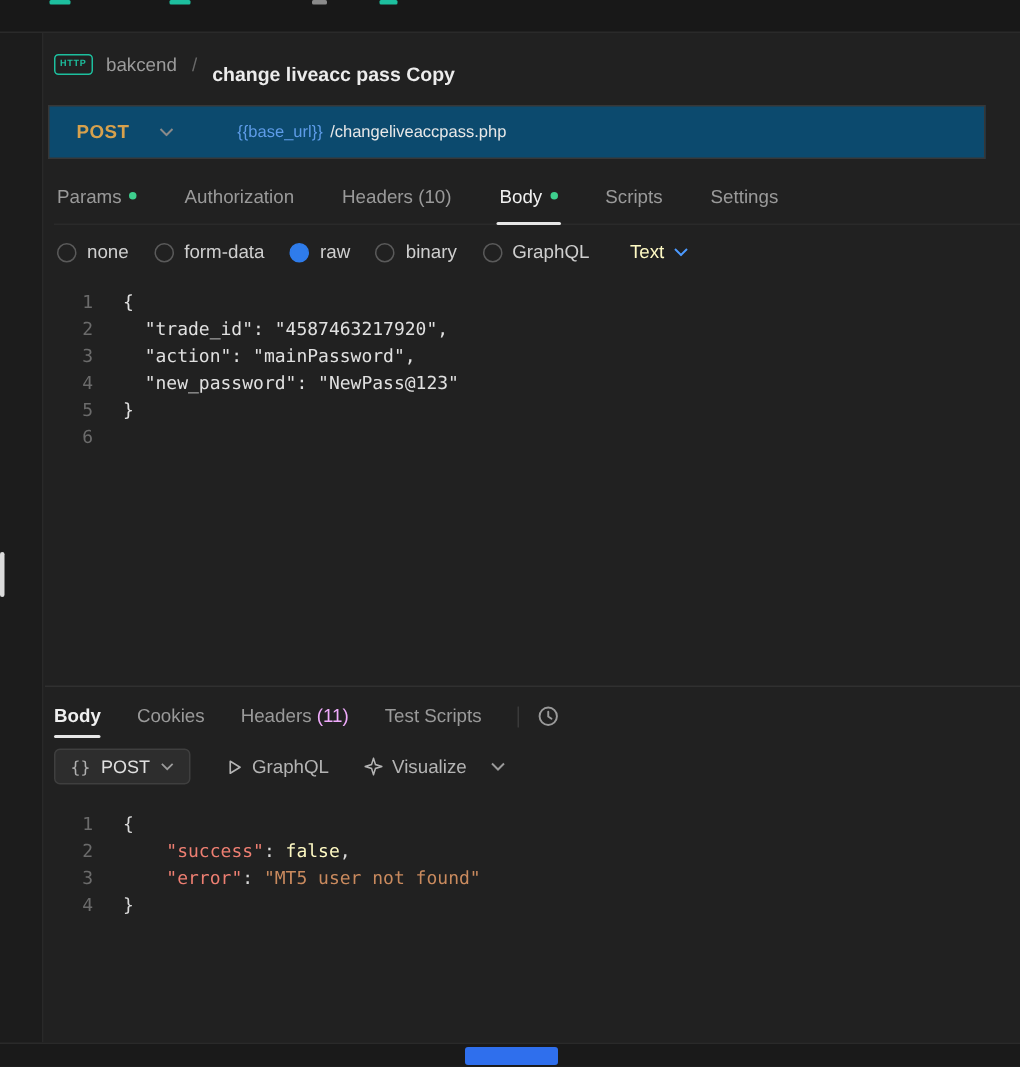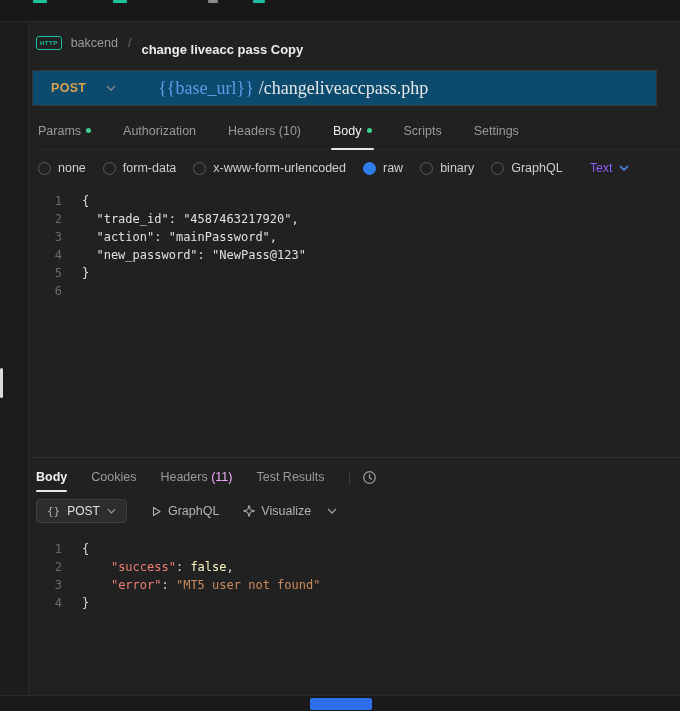--- a/index.html
+++ b/index.html
@@ -57,21 +57,21 @@
 
   
   .urlbar {
     margin: 16px 23px 0 2px; height: 36px;
     background: #0c4a6e; border: 1px solid #373737; border-radius: 0;
     display: flex; align-items: center;
   }
   .method { display: flex; align-items: center; padding: 0 18px 0 18px; cursor: pointer; }
   .method-label { color: #d7a14d; font-weight: bold; font-size: 12.5px; letter-spacing: .3px; }
   .method .chev { margin-left: 20px; color: #8a8a8a; }
-  .url-field { flex: 1; display: flex; align-items: flex-start; padding-left: 24px; font-size: 18px; cursor: text; font-family: Liberation Serif, serif; }
+  .url-field { flex: 1; display: flex; align-items: flex-start; padding-left: 24px; font-size: 11px; cursor: text; }
   .url-var { color: #5e9ce8; }
   .url-path { color: #e8e8e8; margin-left: 5px; }
 
   
   .req-tabs {
     margin: 16px 0 0 6px; display: flex; gap: 28px; height: 28px;
     border-bottom: 1px solid #2a2a2a; padding-right: 20px;
   }
   .tab { color: #9a9a9a; cursor: pointer; padding: 2px 2px 0 2px; position: relative; display: flex; align-items: flex-start; gap: 5px; }
   .tab.active { color: #f0f0f0; }
@@ -81,21 +81,21 @@
   .green-dot { width: 5px; height: 5px; border-radius: 50%; background: #3ecf8e; display: inline-block; margin-top: 4px; }
 
   
   .radio-row { height: 36px; display: flex; align-items: center; padding-left: 8px; }
   .radio-opt { display: flex; align-items: center; margin-right: 17px; cursor: pointer; color: #cfcfcf; text-align: center; }
   .radio-circle {
     width: 13px; height: 13px; border-radius: 50%;
     border: 1.5px solid #5a5a5a; margin-right: 7px; background: transparent; flex: none;
   }
   .radio-opt.selected .radio-circle { border-color: #2f7ceb; background: #2f7ceb; box-shadow: inset 0 0 0 2px #2f7ceb; }
-  .format-select { color: #8b5cf6; display: flex; align-items: center; gap: 6px; margin-left: 10px; cursor: pointer; }
+  .format-select { color: #fef9c3; display: flex; align-items: center; gap: 6px; margin-left: 10px; cursor: pointer; }
   .format-select .chev { color: #4c9aff; }
 
   
   .editor { font-family: "DejaVu Sans Mono", monospace; font-size: 12px; line-height: 18px; padding-top: 6px; }
   .req-editor { height: 272px; border-bottom: 1px solid #303030; }
   .code-line { display: flex; height: 18px; }
   .ln { width: 52px; text-align: right; padding-right: 20px; color: #6b6b6b; flex: none; user-select: none; }
   .code { white-space: pre; color: #e0e0e0; }
   .tk-plain { color: #d8d8d8; white-space: pre; }
   .tk-key { color: #ee7f72; white-space: pre; }
@@ -196,24 +196,20 @@
 
   <div class="radio-row">
     <div class="radio-opt">
       <span class="radio-circle"></span>
       <span>none</span>
     </div>
     <div class="radio-opt">
       <span class="radio-circle"></span>
       <span>form-data</span>
     </div>
-    <div class="radio-opt">
-      <span class="radio-circle"></span>
-      <span>x-www-form-urlencoded</span>
-    </div>
     <div class="radio-opt selected">
       <span class="radio-circle"></span>
       <span>raw</span>
     </div>
     <div class="radio-opt">
       <span class="radio-circle"></span>
       <span>binary</span>
     </div>
     <div class="radio-opt">
       <span class="radio-circle"></span>
@@ -260,21 +256,21 @@
     <div class="resp-tab active">
       <span>Body</span>
     </div>
     <div class="resp-tab">
       <span>Cookies</span>
     </div>
     <div class="resp-tab">
       <span>Headers </span><span class="count-green">(11)</span>
     </div>
     <div class="resp-tab">
-      <span>Test Results</span>
+      <span>Test Scripts</span>
     </div>
     <div class="vsep"></div>
     <div class="clock-btn">
       <svg width="15" height="15" viewBox="0 0 14 14">
         <circle cx="7" cy="7" r="5.4" fill="none" stroke="currentColor" stroke-width="1.2"></circle>
         <path d="M7 4.2v3l2 1.4" fill="none" stroke="currentColor" stroke-width="1.2" stroke-linecap="round"></path>
       </svg>
     </div>
   </div>
 

